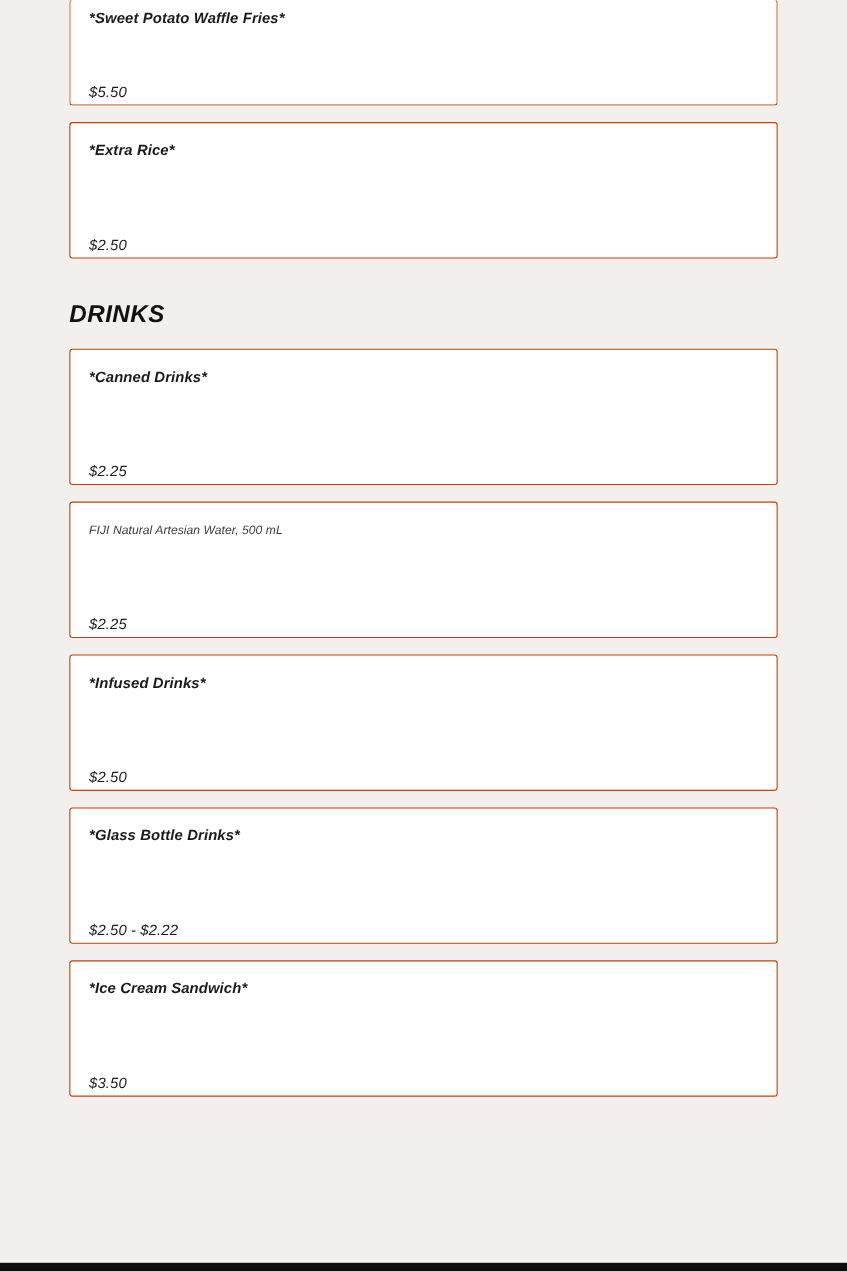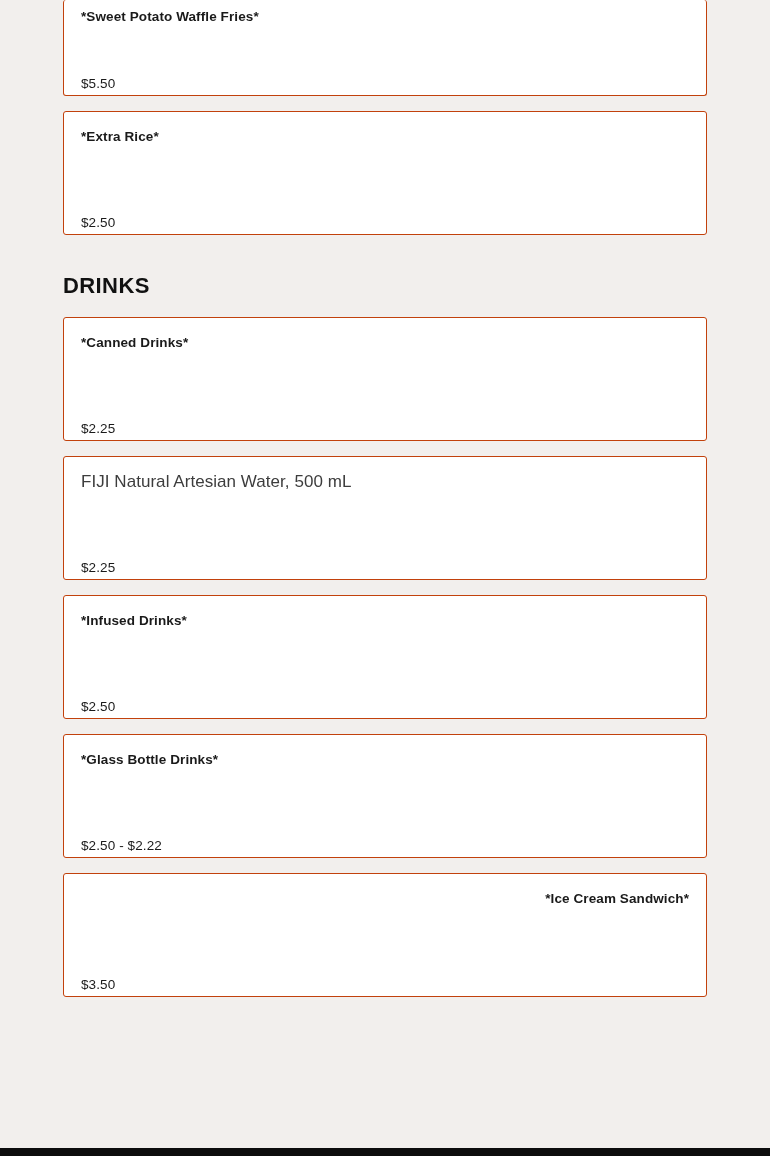--- a/index.html
+++ b/index.html
@@ -15,20 +15,21 @@
   .page {
     width: 770px;
     min-height: 1156px;
     background: #f2efed;
     position: relative;
     overflow: hidden;
   }
   .menu-wrap {
     padding: 0 63px 0 63px;
     width: 770px;
+    font-style: italic;
   }
   .card {
     background: #ffffff;
     border: 1px solid #c2410c;
     border-radius: 3px;
     margin-bottom: 15px;
     padding: 16px 17px 14px 17px;
     min-height: 110px;
     position: relative;
   }
@@ -39,21 +40,21 @@
   }
   .item-name {
     font-size: 13.5px;
     font-weight: bold;
     color: #1a1a1a;
     letter-spacing: 0.1px;
     line-height: 18px;
     margin: 0 0 6px 0;
   }
   .item-desc {
-    font-size: 17px;
+    font-size: 11px;
     font-weight: 400;
     color: #3d3d3d;
     line-height: 18px;
     margin: 0;
     letter-spacing: 0.05px;
   }
   .item-price {
     font-size: 13.5px;
     color: #1a1a1a;
     line-height: 18px;
@@ -122,21 +123,21 @@
 
       <div class="card" style="min-height:124px;">
         <div class="item-name">*Glass Bottle Drinks*</div>
         <div class="item-desc"></div>
         <div class="item-price">$2.50 - $2.22</div>
       </div>
     </div>
 
     <div class="section">
 
-      <div class="card" style="min-height:124px;text-align:right;">
+      <div class="card" style="min-height:124px;">
         <div class="item-name">*Ice Cream Sandwich*</div>
         <div class="item-desc"></div>
         <div class="item-price">$3.50</div>
       </div>
     </div>
 
   </div>
   <div class="bottom-edge"></div>
 </div>
 

